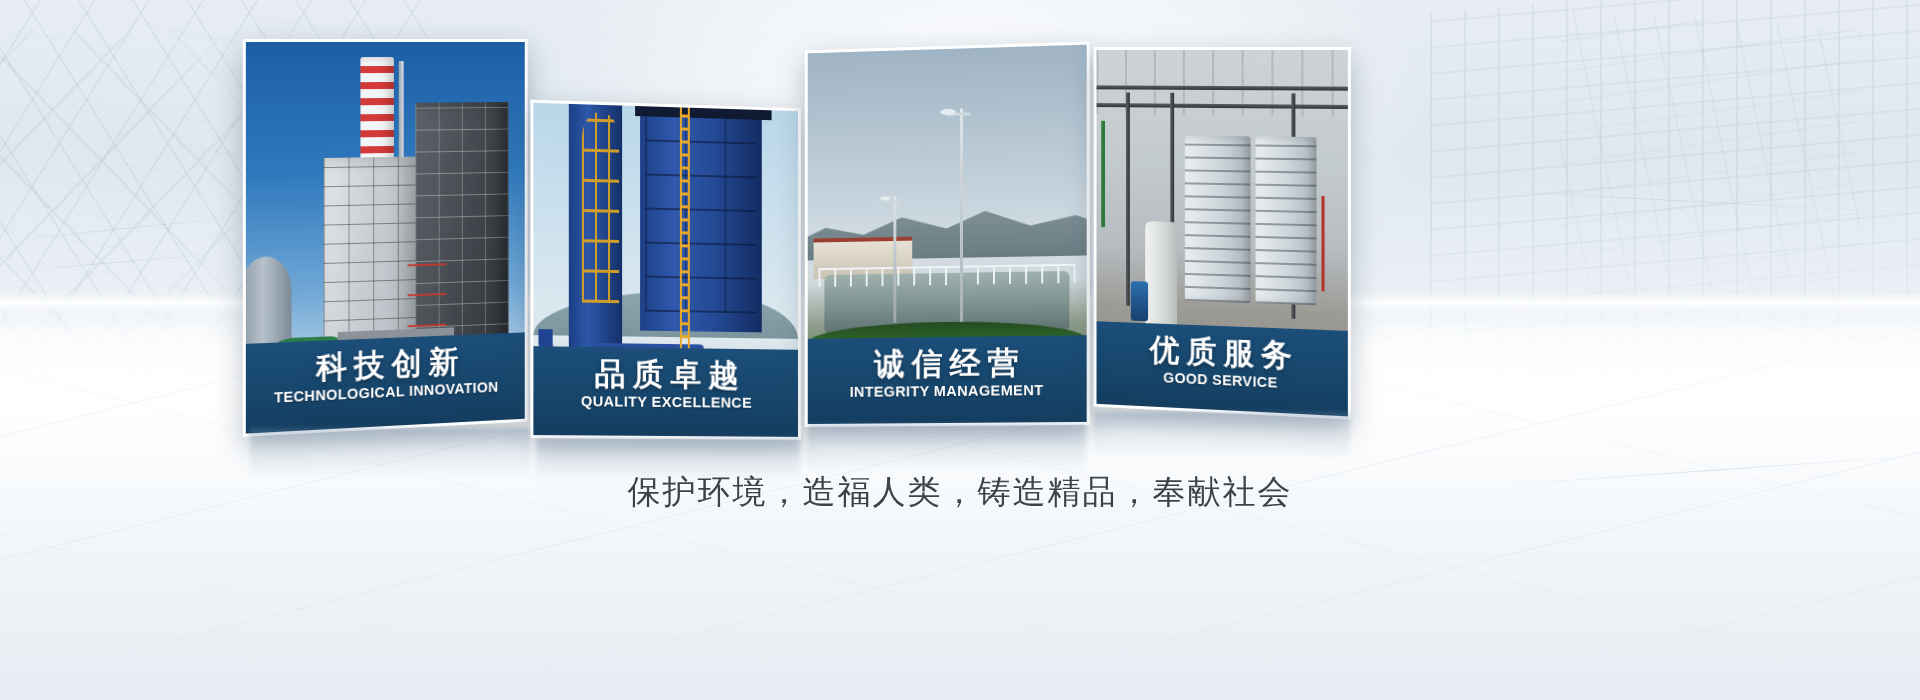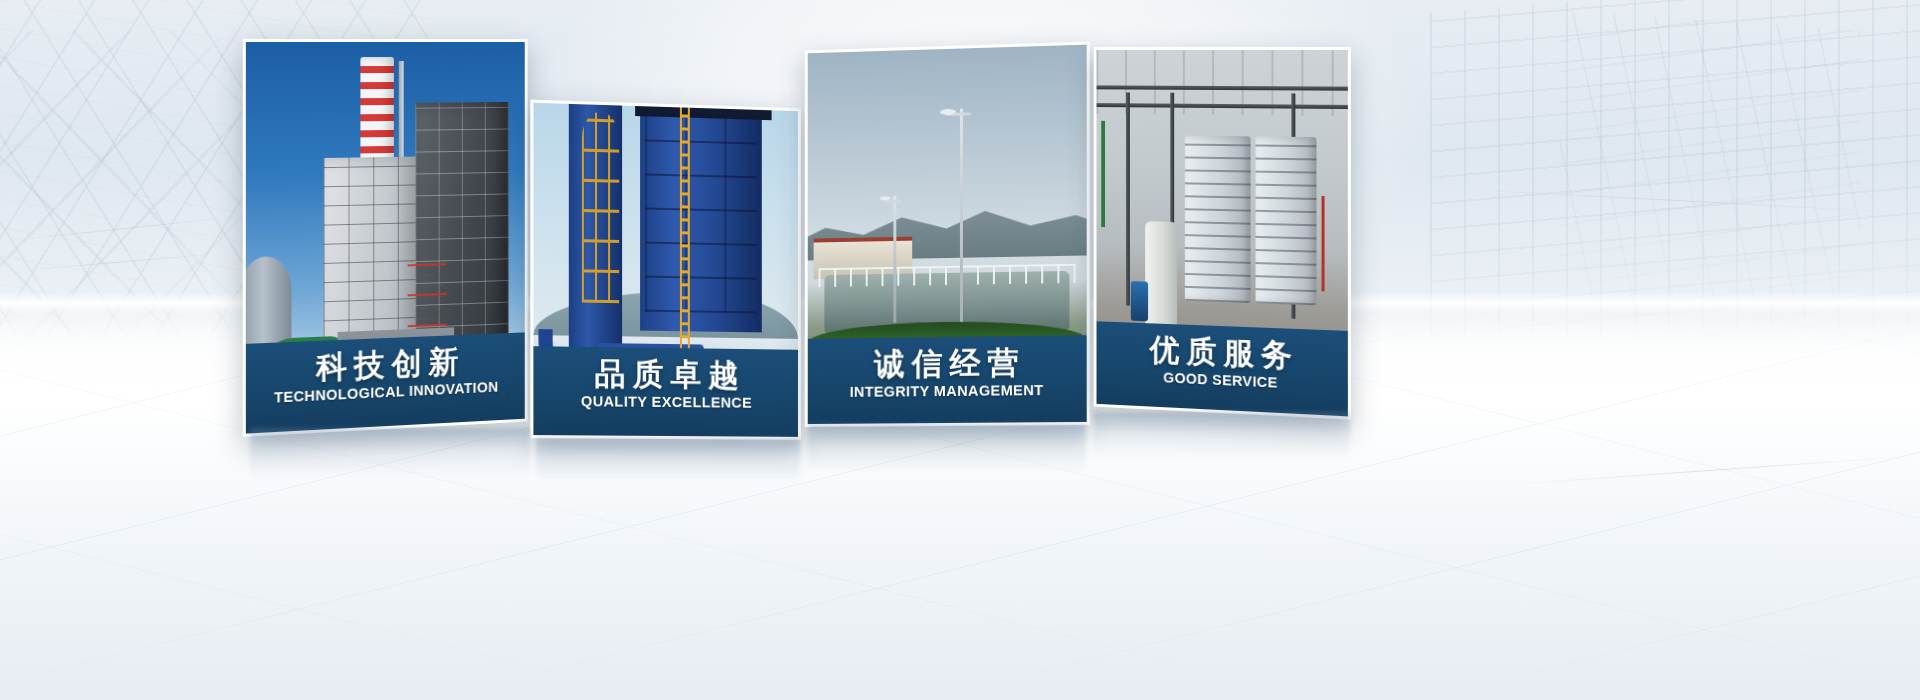--- a/index.html
+++ b/index.html
@@ -399,14 +399,15 @@
         <div class="en">GOOD SERVICE</div>
       </div>
     </div>
 
     <div class="reflection" id="r1"></div>
     <div class="reflection" id="r2"></div>
     <div class="reflection" id="r3"></div>
     <div class="reflection" id="r4"></div>
   </div>
 
+  <div class="tagline">保护环境，造福人类，铸造精品，奉献社会</div>
 
 </div>
 
 </body></html>

